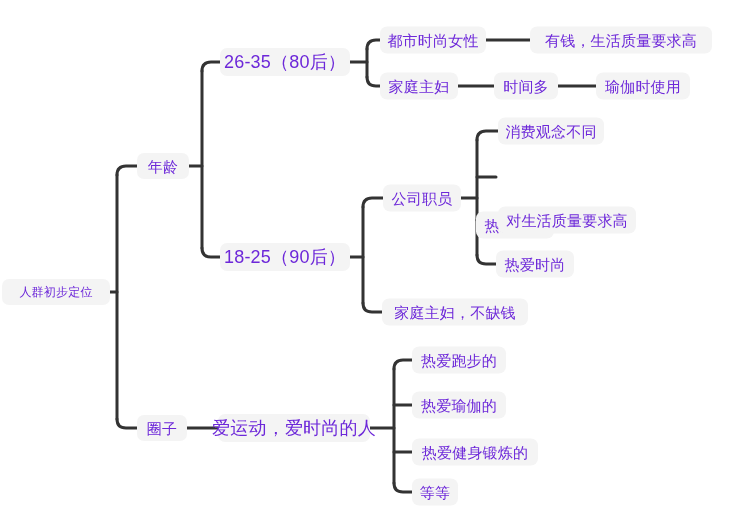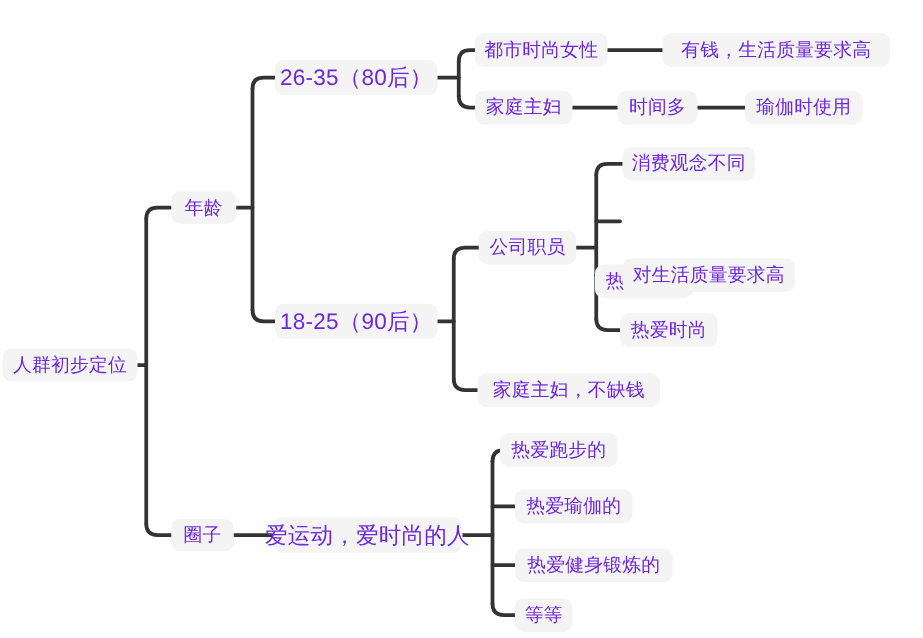--- a/index.html
+++ b/index.html
@@ -36,21 +36,21 @@
     border-radius: 7px;
     color: #6d28d9;
     font-size: 15px;
     line-height: 1;
     letter-spacing: 0.2px;
     white-space: nowrap;
     padding: 0 8px;
     transform: translateY(-50%);
   }
   .node.root {
-    font-size: 15px;
+    font-size: 12px;
   }
   .node.lvl1 { font-size: 15px; }
   .node.lvl2 { font-size: 18px; }
   .node.lvl3 { font-size: 15px; }
   .node.lvl4 { font-size: 15px; }
 </style>
 </head>
 <body>
 
 <div id="canvas">
@@ -99,18 +99,18 @@
       <div class="node lvl4" style="left: 530px; top: 40px; width: 182px; height: 27px;">有钱，生活质量要求高</div>
       <div class="node lvl4" style="left: 494px; top: 86px; width: 64px; height: 27px; text-align: center;">时间多</div>
       <div class="node lvl5" style="left: 596px; top: 86px; width: 94px; height: 27px;">瑜伽时使用</div>
       <div class="node lvl3" style="left: 383px; top: 198px; width: 78px; height: 27px;">公司职员</div>
       <div class="node lvl3" style="left: 382px; top: 312px; width: 146px; height: 27px;">家庭主妇，不缺钱</div>
       <div class="node lvl4" style="left: 498px; top: 131px; width: 106px; height: 27px;">消费观念不同</div>
       <div class="node lvl4" style="left: 476px; top: 177px; width: 78px; height: 27px; margin-top: 48px;">热爱时尚</div>
       <div class="node lvl4" style="left: 498px; top: 220px; width: 138px; height: 27px;">对生活质量要求高</div>
       <div class="node lvl4" style="left: 496px; top: 264px; width: 78px; height: 27px;">热爱时尚</div>
       <div class="node lvl2" style="left: 218px; top: 428px; width: 152px; height: 28px; text-align: center;">爱运动，爱时尚的人</div>
-      <div class="node lvl3" style="left: 400px; top: 360px; width: 94px; height: 27px;">热爱跑步的</div>
+      <div class="node lvl3" style="left: 412px; top: 360px; width: 94px; height: 27px;">热爱跑步的</div>
       <div class="node lvl3" style="left: 412px; top: 405px; width: 94px; height: 27px;">热爱瑜伽的</div>
       <div class="node lvl3" style="left: 412px; top: 452px; width: 126px; height: 27px;">热爱健身锻炼的</div>
       <div class="node lvl3" style="left: 412px; top: 492px; width: 46px; height: 27px;">等等</div>
     </div>
 </div>
 
 </body></html>

